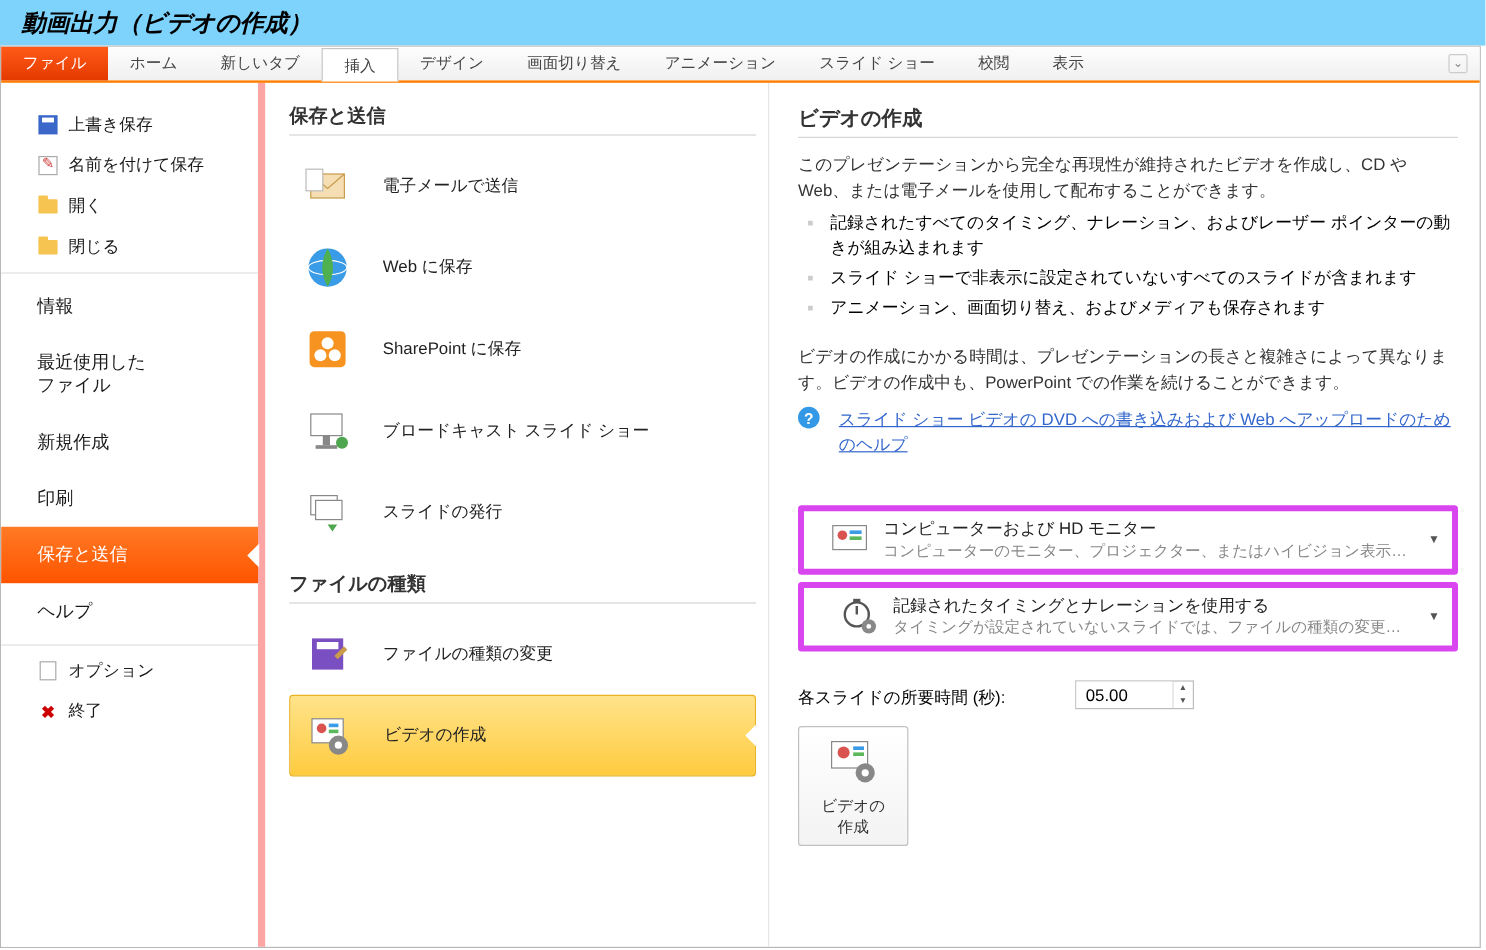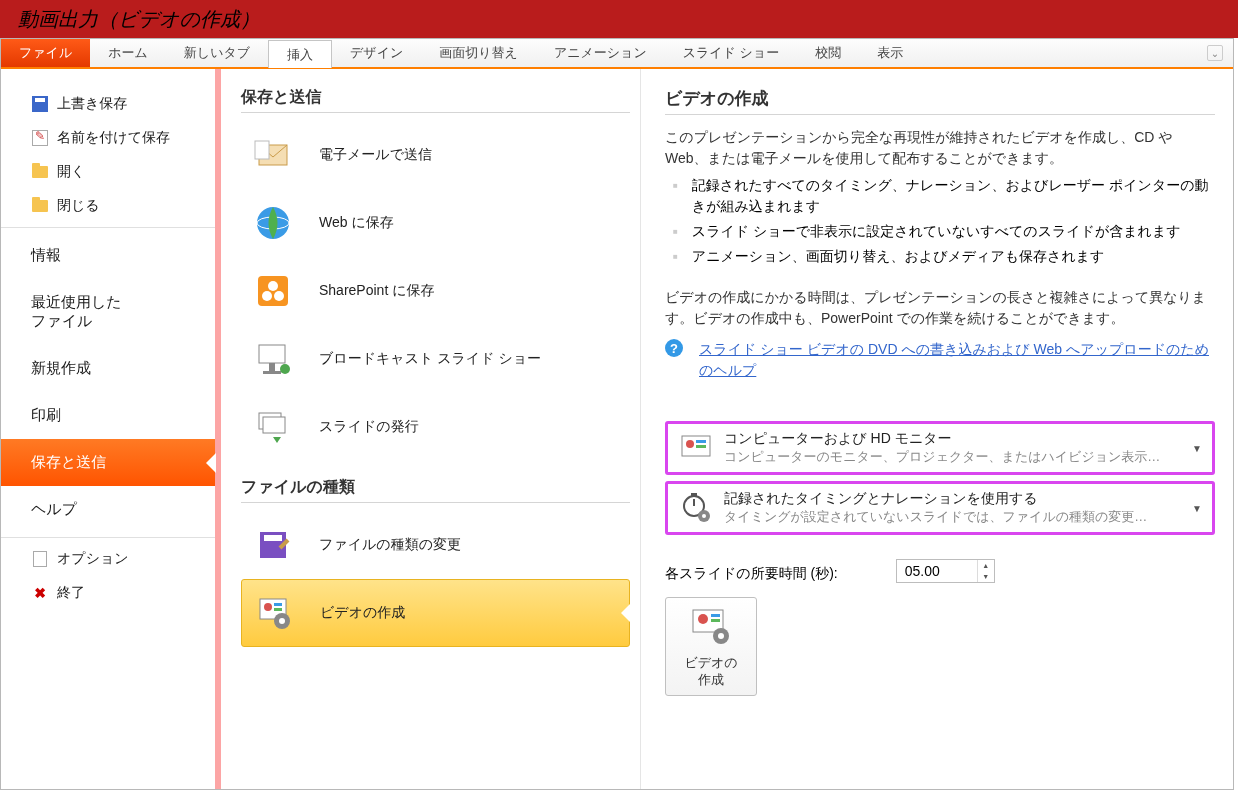--- a/index.html
+++ b/index.html
@@ -5,25 +5,25 @@
   * { box-sizing: border-box; margin: 0; padding: 0; }
   body {
     font-family: "Meiryo", "MS PGothic", sans-serif;
     font-size: 13px;
     background: #fff;
     width: 1238px;
     height: 792px;
     overflow: hidden;
   }
   .titlebar {
-    background: #b91c1c;
+    background: #7dd3fc;
     height: 38px;
     padding: 6px 18px;
     font-size: 20px;
-    font-weight: normal;
+    font-weight: bold;
     color: #000;
     font-style: italic;
   }
   .window {
     border: 1px solid #b8b8b8;
     width: 1234px;
     position: relative;
     background: #fff;
   }
   .ribbon-tabs {
@@ -229,28 +229,29 @@
     margin-right: 16px;
     flex-shrink: 0;
   }
   .help-link {
     color: #3366cc;
     text-decoration: underline;
     font-size: 14px;
     line-height: 1.5;
   }
   .dropdown {
-    border: 3px solid #d946ef;
+    border: 5px solid #d946ef;
     border-radius: 3px;
     margin-top: 40px;
     padding: 6px 24px 6px 10px;
     display: flex;
     align-items: flex-start;
     position: relative;
     cursor: default;
+    justify-content: center;
   }
   .dropdown + .dropdown { margin-top: 6px; }
   .dropdown .dd-icon {
     width: 36px;
     height: 36px;
     margin-right: 10px;
     display: flex;
     align-items: center;
     justify-content: center;
     font-size: 26px;

